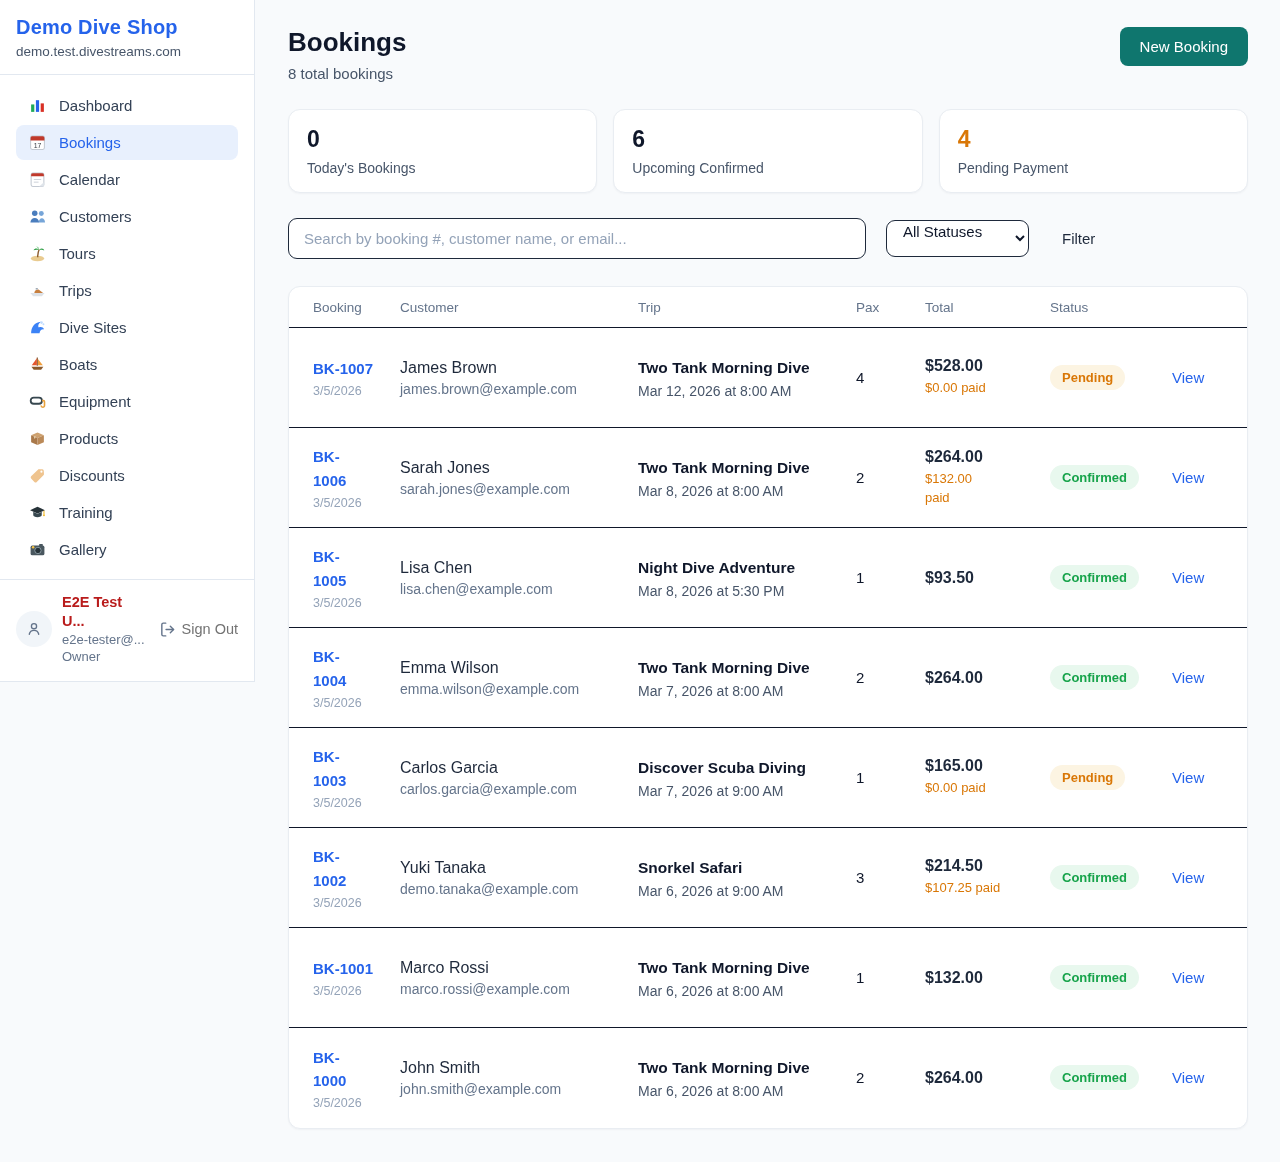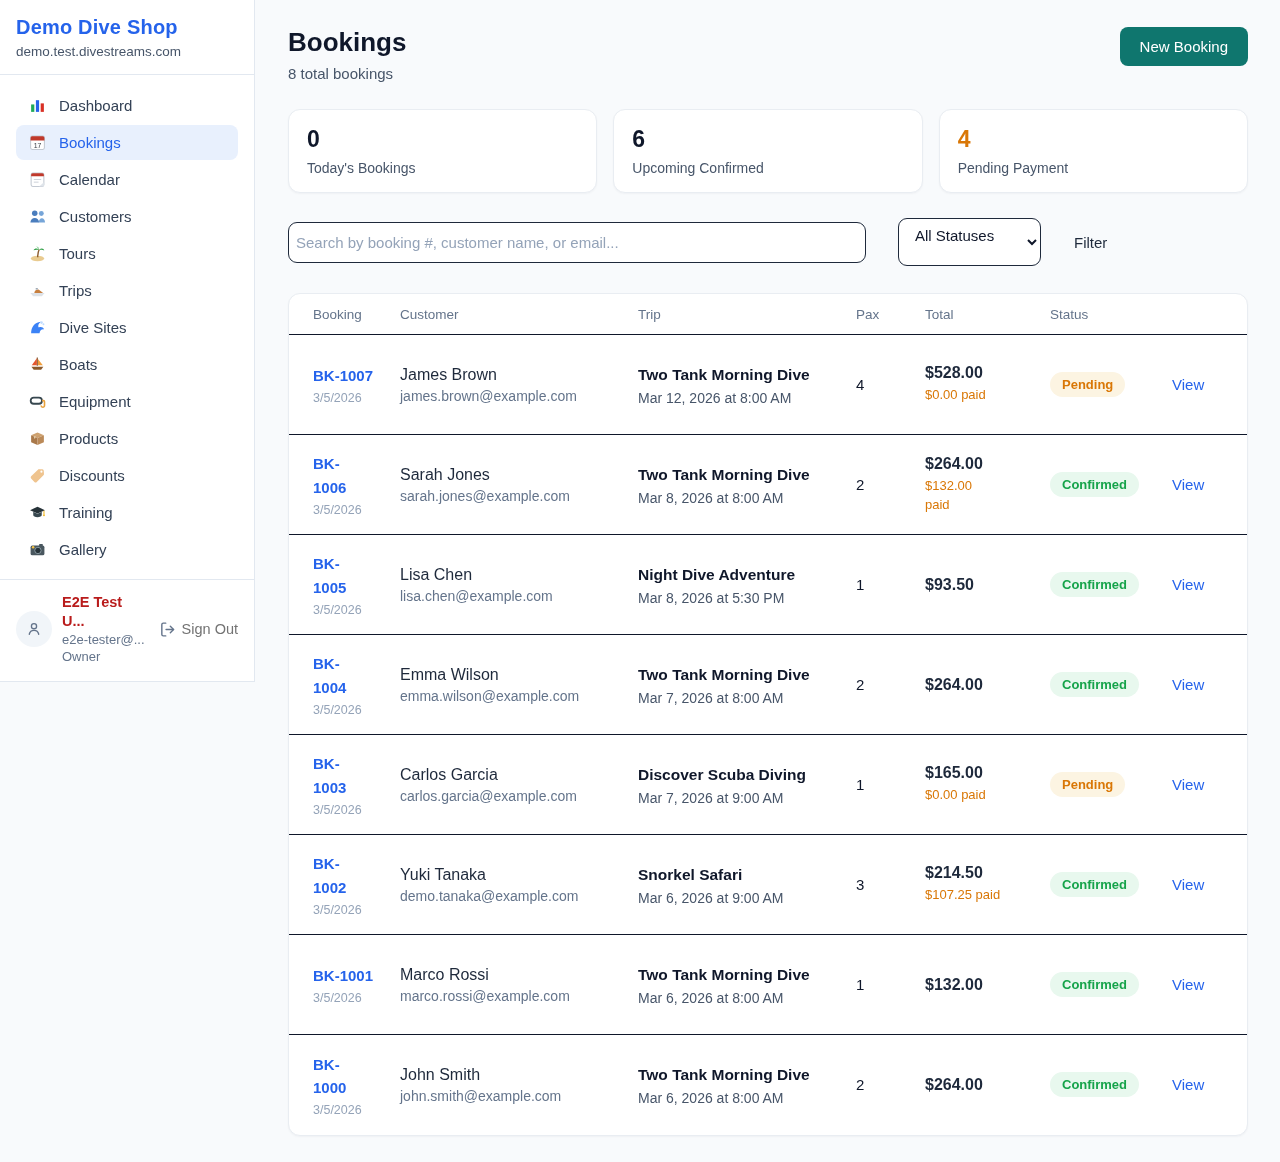--- a/index.html
+++ b/index.html
@@ -61,26 +61,26 @@
   .stat-card {
     flex:1; background:#fff; border:1px solid #e9edf2; border-radius:12px;
     padding:16px 18px; box-shadow:0 1px 2px rgba(15,23,42,.04); height:84px;
   }
   .stat-value { font-size:23px; font-weight:700; color:#0f172a; line-height:1.2; }
   .stat-value.orange { color:#d97706; }
   .stat-label { margin-top:6px; font-size:14px; color:#475569; }
   .filter-row { display:flex; align-items:center; margin-bottom:27px; }
   .search-input {
     width:578px; height:41px; border:1.5px solid #1e293b; border-radius:9px;
-    padding:0 7px; font-size:15px; color:#0f172a; background:#fff; outline:none;
+    padding:0 15px; font-size:15px; color:#0f172a; background:#fff; outline:none;
     font-family:inherit;
   }
   .search-input::placeholder { color:#94a3b8; }
   .status-select {
-    margin-left:32px; height:48px; min-width:143px;
+    margin-left:20px; height:37px; min-width:143px;
     border:1.5px solid #1e293b; border-radius:9px; background:#fff;
     font-size:15px; color:#0f172a; padding:0 8px 14px 12px; font-family:inherit;
   }
   .filter-label { margin-left:33px; font-size:15px; color:#1e293b; cursor:pointer; }
   
   .table-card {
     background:#fff; border:1px solid #e9edf2; border-radius:12px;
     overflow:hidden; box-shadow:0 1px 2px rgba(15,23,42,.04);
   }
   table { width:100%; border-collapse:collapse; }

